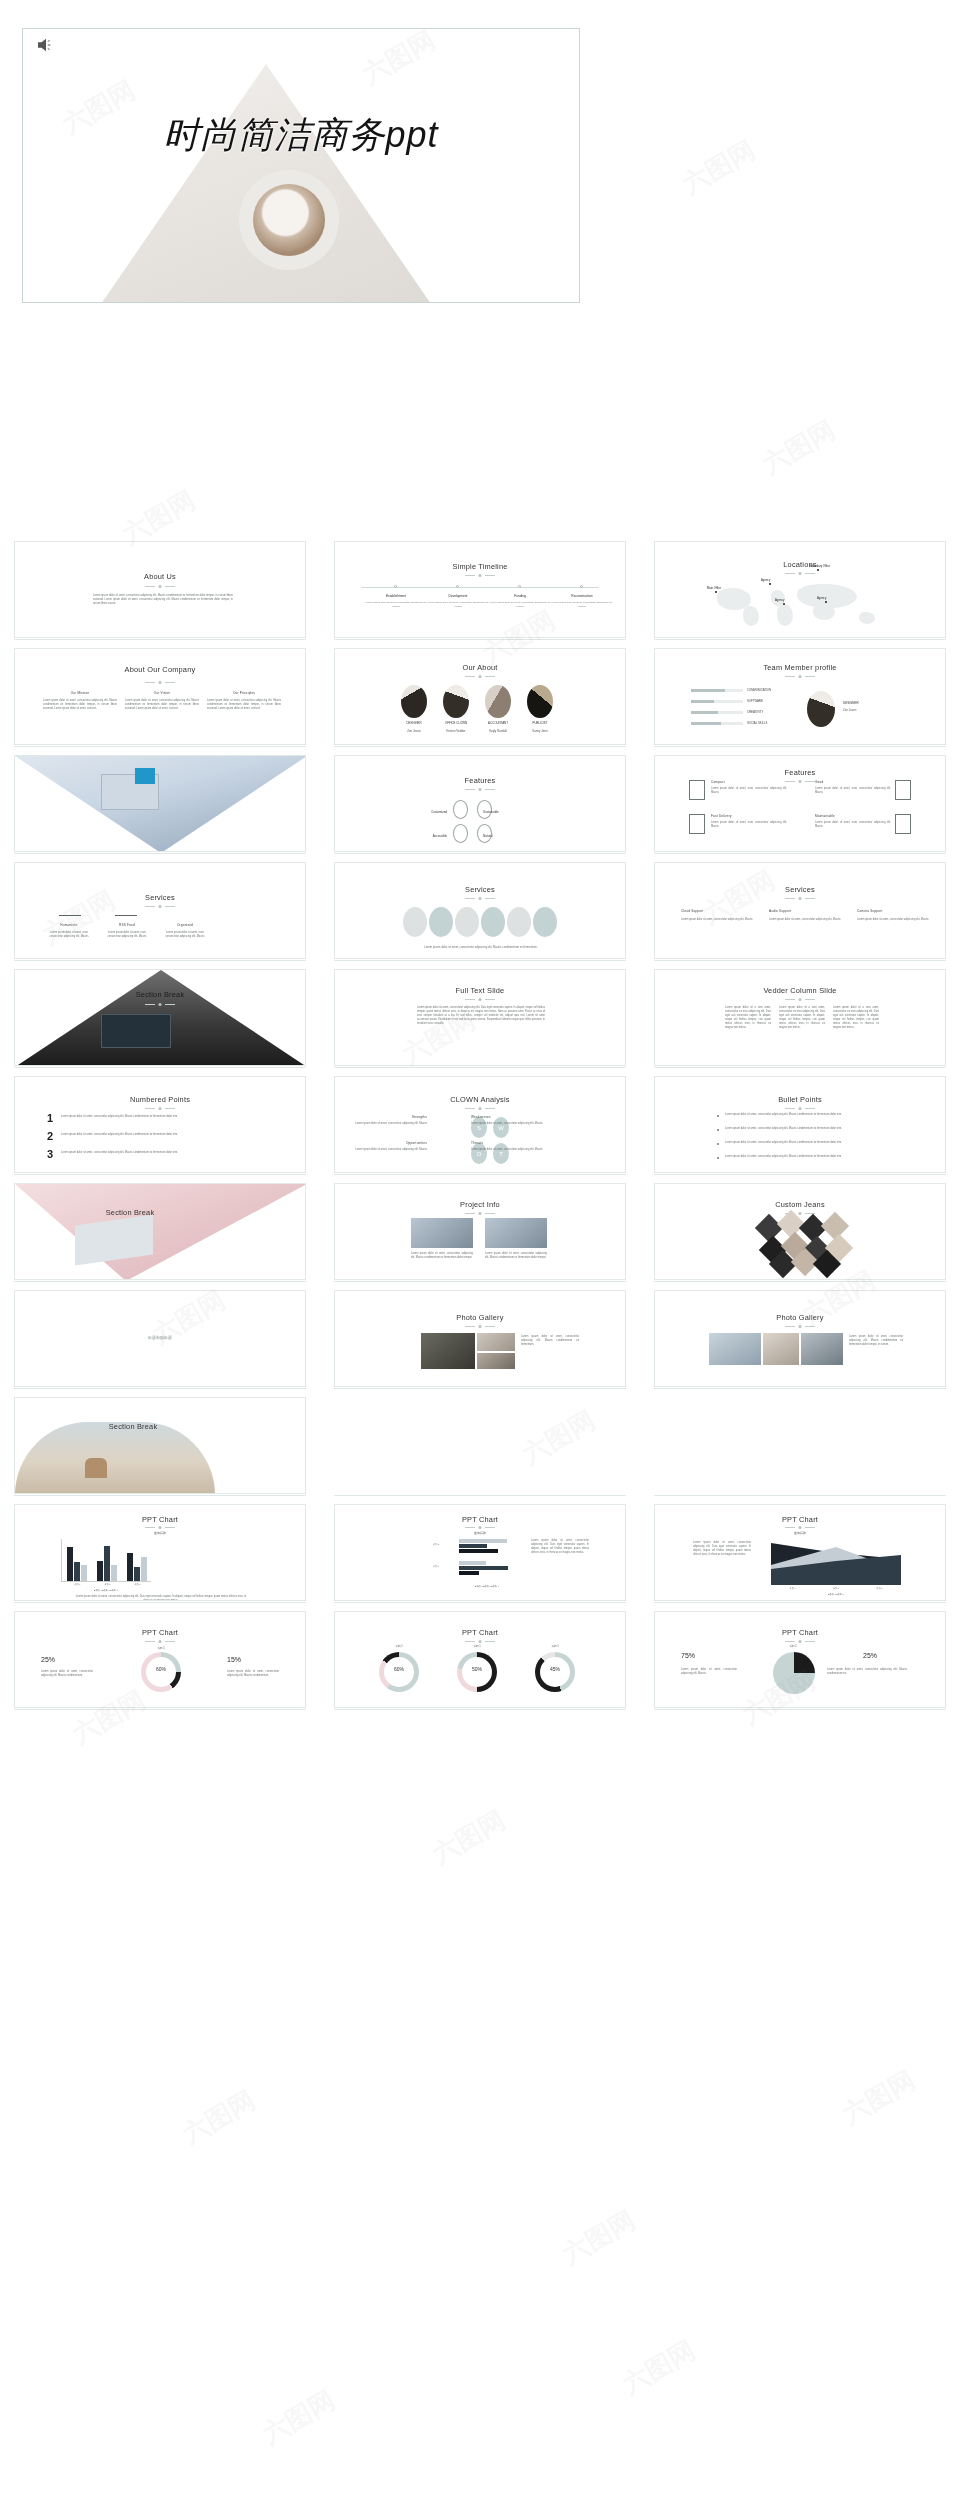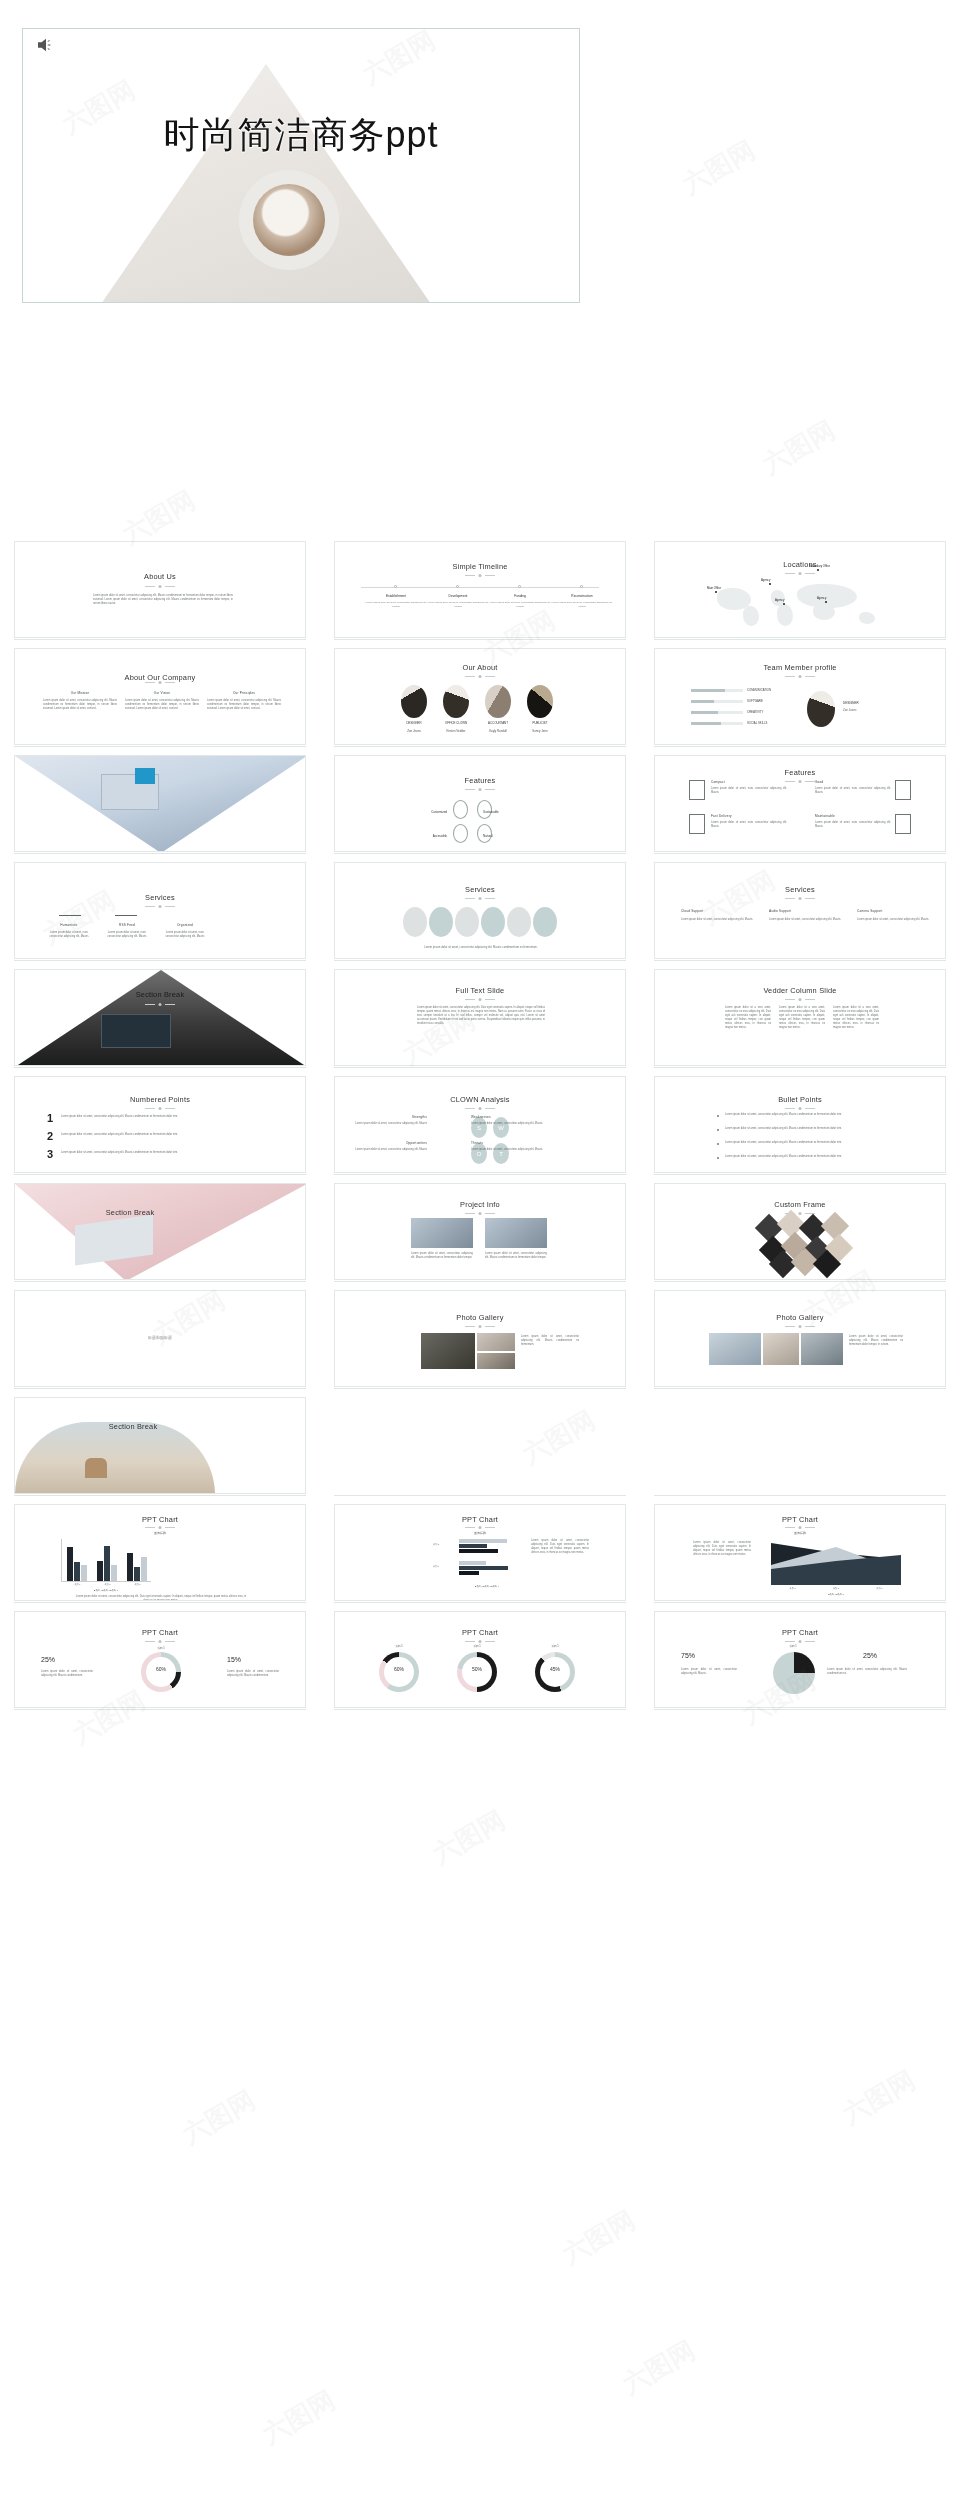--- a/index.html
+++ b/index.html
@@ -15,21 +15,21 @@
 
   
   .hero-wrap { width:960px; height:536px; position:relative; }
   .hero {
     position:absolute; left:22px; top:28px;
     width:558px; height:275px;
     border:1px solid #c9d4d4;
     background:#fff;
     overflow:hidden;
   }
-  .hero-inner { position:absolute; inset:0; overflow:hidden; }
+  .hero-inner { position:absolute; inset:0; overflow:hidden;font-style:italic; }
   .hero-photo {
     position:absolute; left:78px; top:35px;
     width:330px; height:240px;
     background:
       radial-gradient(circle at 62% 60%, #e7e2dc 0 14%, transparent 14.5%),
       radial-gradient(circle at 84% 33%, #cfcac4 0 10%, transparent 10.5%),
       linear-gradient(160deg,#f2f0ee 0%, #e9e6e2 40%, #dedad5 100%);
     clip-path: polygon(50% 0%, 100% 100%, 0% 100%);
   }
   .hero-photo:after{
@@ -228,21 +228,21 @@
         <div class="pin" style="left:162px;top:27px"></div>
         <div class="pinlbl" style="left:120px;top:56px">Agency</div>
         <div class="pin" style="left:128px;top:61px"></div>
         <div class="pinlbl" style="left:162px;top:54px">Agency</div>
         <div class="pin" style="left:170px;top:59px"></div>
       </div>
      <div class="sep"></div>
     </div>
     <div class="cell">
       <div class="thumb">
-        <div class="t-title" style="top:24px">About Our Company</div>
+        <div class="t-title" style="top:16px">About Our Company</div>
         <div class="divider-dot" style="top:31px">
           <span></span>
         </div>
         <div style="position:absolute;left:28px;top:42px;width:74px;text-align:center">
               <div class="mini-label">Our Mission</div>
               <div class="lorem" style="margin-top:4px">Lorem ipsum dolor sit amet, consectetur adipiscing elit. Mauris condimentum ex fermentum dolor tempor, in rutrum libero euismod. Lorem ipsum dolor sit amet, consect.</div>
             </div>
         <div style="position:absolute;left:110px;top:42px;width:74px;text-align:center">
               <div class="mini-label">Our Vision</div>
               <div class="lorem" style="margin-top:4px">Lorem ipsum dolor sit amet, consectetur adipiscing elit. Mauris condimentum ex fermentum dolor tempor, in rutrum libero euismod. Lorem ipsum dolor sit amet, consect.</div>
@@ -551,21 +551,21 @@
         </div>
         <div class="photoblk" style="left:76px;top:34px;width:62px;height:30px;background:linear-gradient(140deg,#b9c6d2,#7d8c99)"></div>
             <div class="lorem" style="position:absolute;left:76px;top:68px;width:62px">Lorem ipsum dolor sit amet, consectetur adipiscing elit. Mauris condimentum ex fermentum dolor tempor.</div>
         <div class="photoblk" style="left:150px;top:34px;width:62px;height:30px;background:linear-gradient(140deg,#b9c6d2,#7d8c99)"></div>
             <div class="lorem" style="position:absolute;left:150px;top:68px;width:62px">Lorem ipsum dolor sit amet, consectetur adipiscing elit. Mauris condimentum ex fermentum dolor tempor.</div>
       </div>
      <div class="sep"></div>
     </div>
     <div class="cell">
       <div class="thumb">
-        <div class="t-title" style="top:16px">Custom Frame</div>
+        <div class="t-title" style="top:16px">Custom Jeans</div>
         <div class="divider-dot" style="top:27px">
           <span></span>
         </div>
         <div style="position:absolute;left:104px;top:34px;width:20px;height:20px;background:#3b3b3b;transform:rotate(45deg)"></div>
         <div style="position:absolute;left:126px;top:30px;width:20px;height:20px;background:#d9cfc4;transform:rotate(45deg)"></div>
         <div style="position:absolute;left:148px;top:34px;width:20px;height:20px;background:#2b2b2b;transform:rotate(45deg)"></div>
         <div style="position:absolute;left:170px;top:32px;width:20px;height:20px;background:#c9bdb0;transform:rotate(45deg)"></div>
         <div style="position:absolute;left:108px;top:56px;width:20px;height:20px;background:#1f1f1f;transform:rotate(45deg)"></div>
         <div style="position:absolute;left:130px;top:52px;width:20px;height:20px;background:#b9aa9b;transform:rotate(45deg)"></div>
         <div style="position:absolute;left:152px;top:56px;width:20px;height:20px;background:#3a3a3a;transform:rotate(45deg)"></div>

